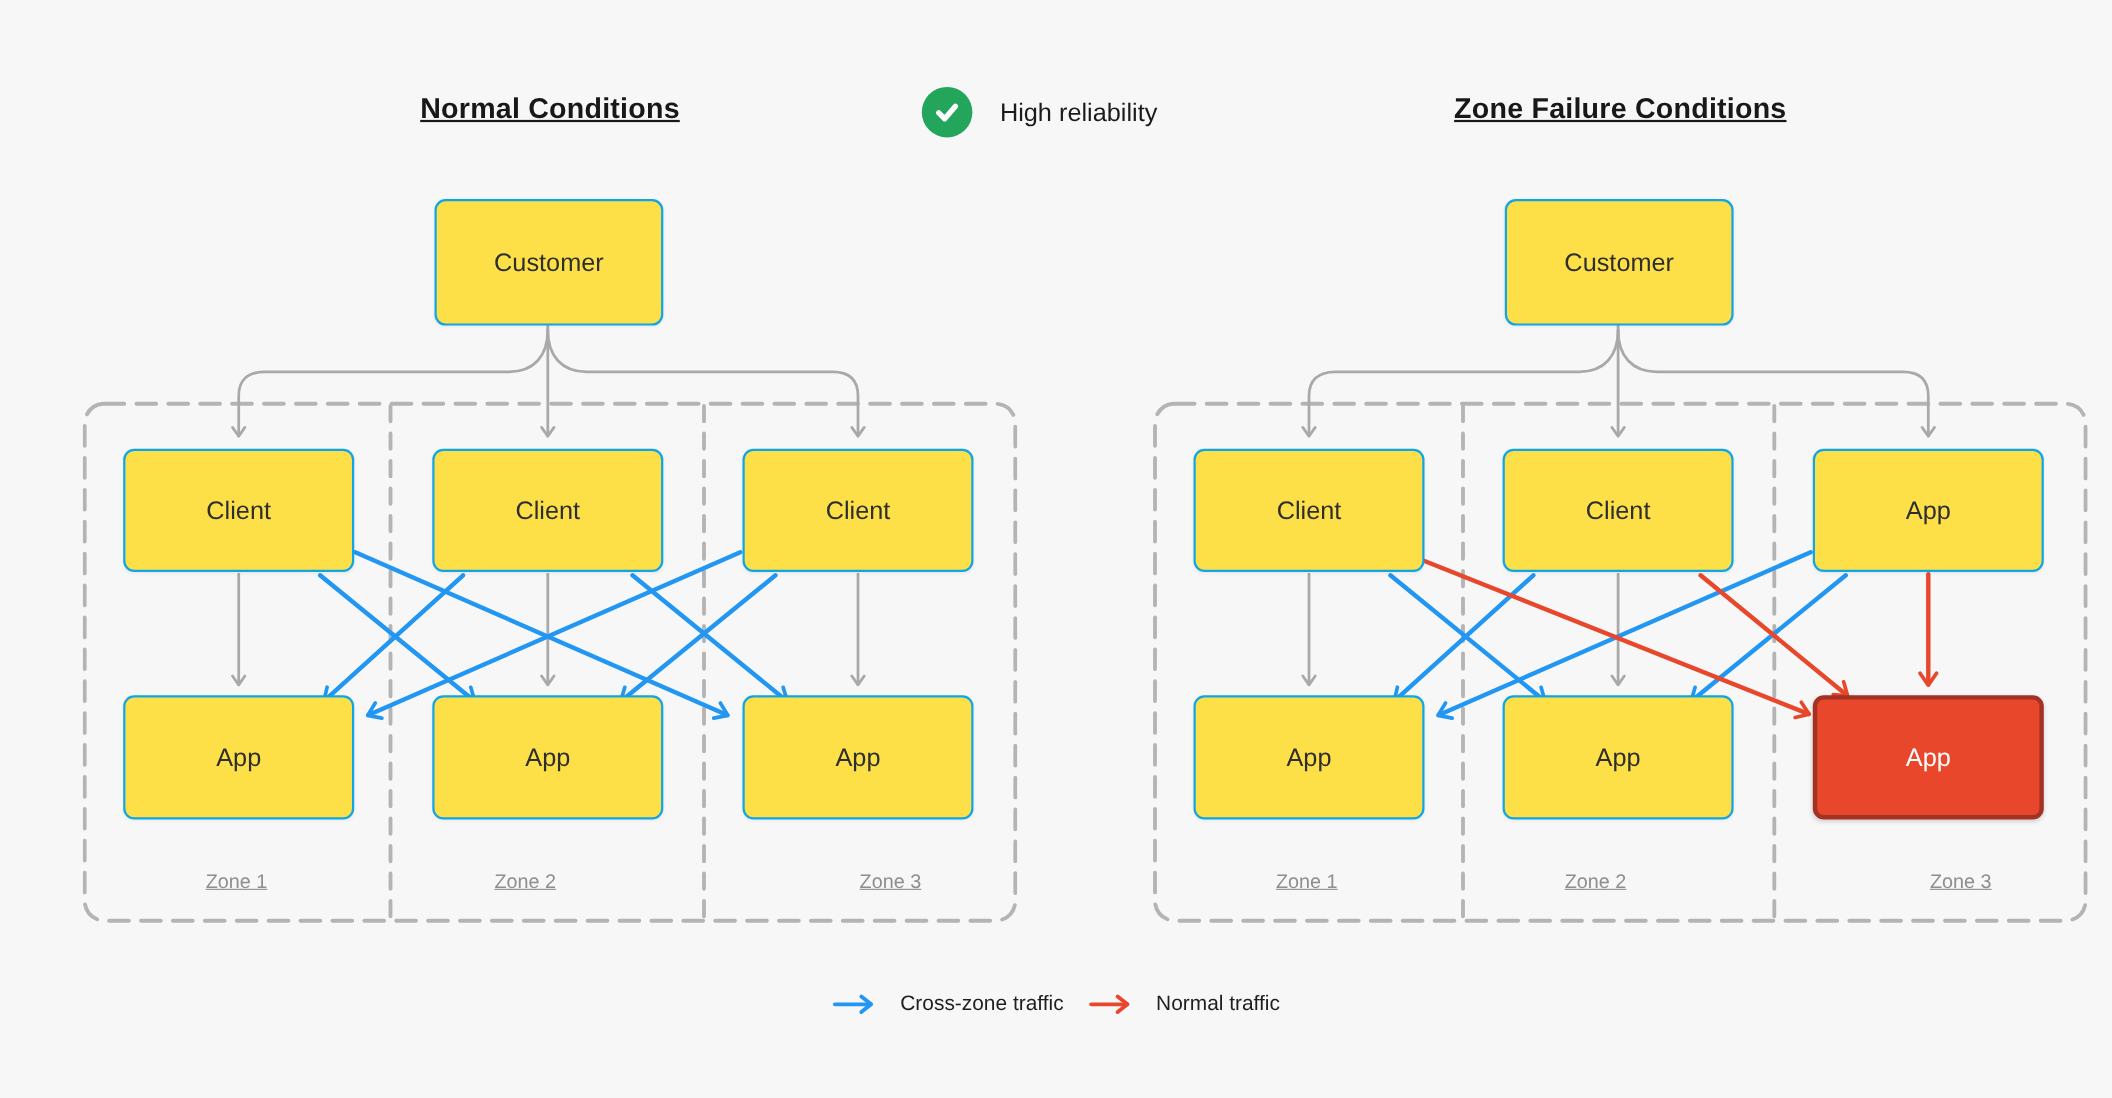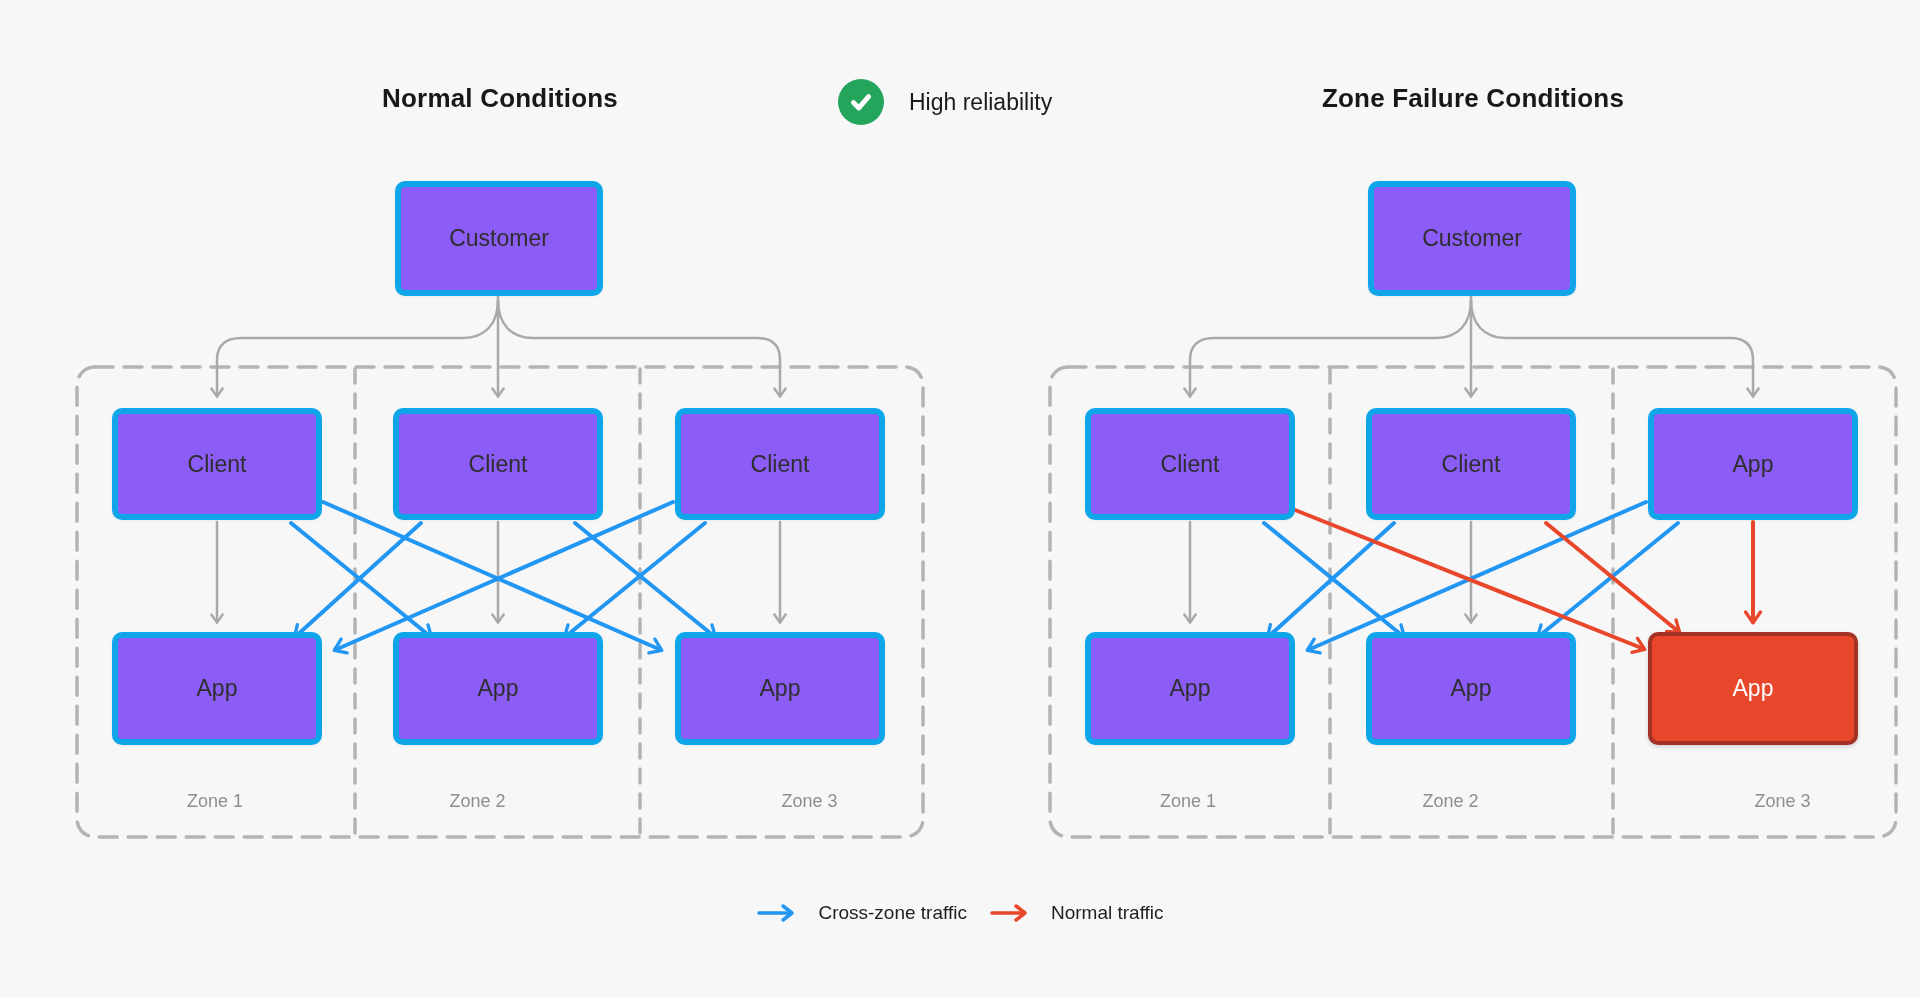--- a/index.html
+++ b/index.html
@@ -18,40 +18,40 @@
   .status-icon.cross{background:var(--icon-red,#EF4123);}
   .status-icon.check{background:var(--icon-green,#23A55C);}
   .status-icon svg{display:block;}
   .status-label{font-size:23px;font-weight:500;color:#1B1B1B;white-space:nowrap;}
 
   
   .diagram{position:absolute;top:0;width:850px;height:998px;}
   .diagram.left{left:75px;}
   .diagram.right{left:1048px;}
   .diagram-title{position:absolute;left:0;top:83px;width:850px;text-align:center;
-    font-size:26px;font-weight:700;color:#181818;letter-spacing:.2px;}
+    font-size:26px;font-weight:700;color:#181818;letter-spacing:.2px;text-decoration:underline;}
   .connectors{position:absolute;left:0;top:0;pointer-events:none;}
 
   .node{
     position:absolute;box-sizing:border-box;
-    background:#8b5cf6;border:6px solid #0ea5e9;border-radius:10px;
+    background:#fde047;border:2px solid #0ea5e9;border-radius:10px;
     box-shadow:0 1px 3px rgba(0,0,0,0.05);
     display:flex;align-items:center;justify-content:center;
     font-size:23px;color:#2E2E2E;
   }
   .node.customer{left:320px;top:181px;width:208px;height:115px;}
   .node.client{top:408px;width:210px;height:112px;}
   .node.app{top:632px;width:210px;height:113px;}
   .col0{left:37px;} .col1{left:318px;} .col2{left:600px;}
   .node.failed{
     background:var(--failed-fill,#E8472B);
     border:4px solid var(--failed-border,#A33224);
     color:#FFFFFF;box-shadow:0 2px 4px rgba(0,0,0,0.15);
   }
-  .zone-label{position:absolute;top:791px;font-size:18px;color:#8E8E8E;text-align:center;}
+  .zone-label{position:absolute;top:791px;font-size:18px;color:#8E8E8E;text-align:center;text-decoration:underline;}
   .zl0{left:0;width:280px;} .zl1{left:280px;width:245px;} .zl2{left:565px;width:339px;}
 
   
   .ln-gray{stroke:var(--gray-line,#A9A9A9);stroke-width:2.5;fill:none;stroke-linecap:round;}
   .ln-blue{stroke:var(--blue,#2196F3);stroke-width:4;fill:none;stroke-linecap:round;}
   .ln-red{stroke:var(--red,#E8472B);stroke-width:4;fill:none;stroke-linecap:round;}
   .ln-dash{stroke:var(--dashed-border,#B4B4B4);stroke-width:3.5;fill:none;stroke-linecap:round;stroke-dasharray:18 11;}
   .mk-gray{stroke:var(--gray-line,#A9A9A9);fill:none;stroke-width:2;stroke-linecap:round;stroke-linejoin:round;}
   .mk-blue{stroke:var(--blue,#2196F3);fill:none;stroke-width:2;stroke-linecap:round;stroke-linejoin:round;}
   .mk-red{stroke:var(--red,#E8472B);fill:none;stroke-width:2;stroke-linecap:round;stroke-linejoin:round;}

